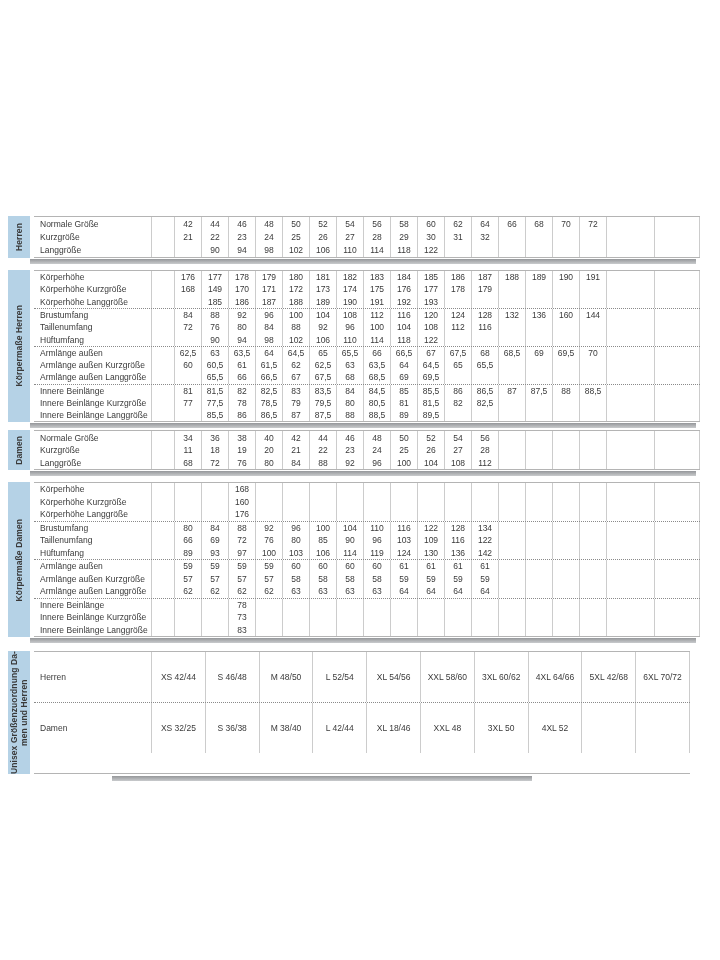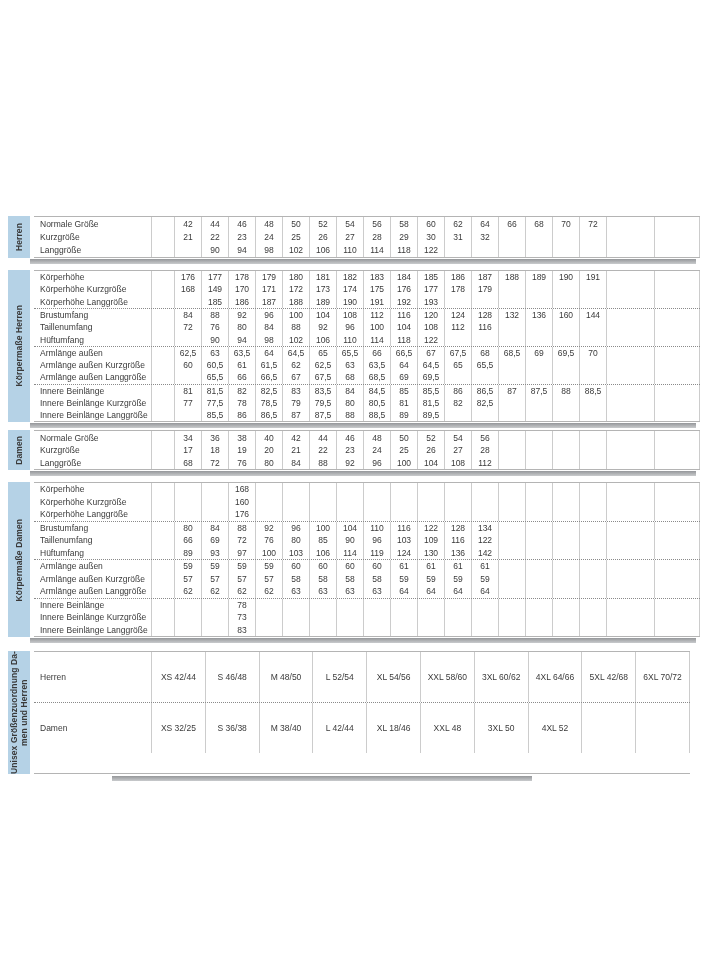--- a/index.html
+++ b/index.html
@@ -442,21 +442,21 @@
             <div class="cell"></div>
             <div class="cell"></div>
             <div class="cell"></div>
             <div class="cell"></div>
             <div class="cell c17"></div>
             <div class="cell c18"></div>
           </div>
           <div class="row">
             <div class="lbl">Kurzgröße</div>
             <div class="cell c0"></div>
-            <div class="cell">17</div>
+            <div class="cell">11</div>
             <div class="cell">18</div>
             <div class="cell">19</div>
             <div class="cell">20</div>
             <div class="cell">21</div>
             <div class="cell">22</div>
             <div class="cell">23</div>
             <div class="cell">24</div>
             <div class="cell">25</div>
             <div class="cell">26</div>
             <div class="cell">27</div>

